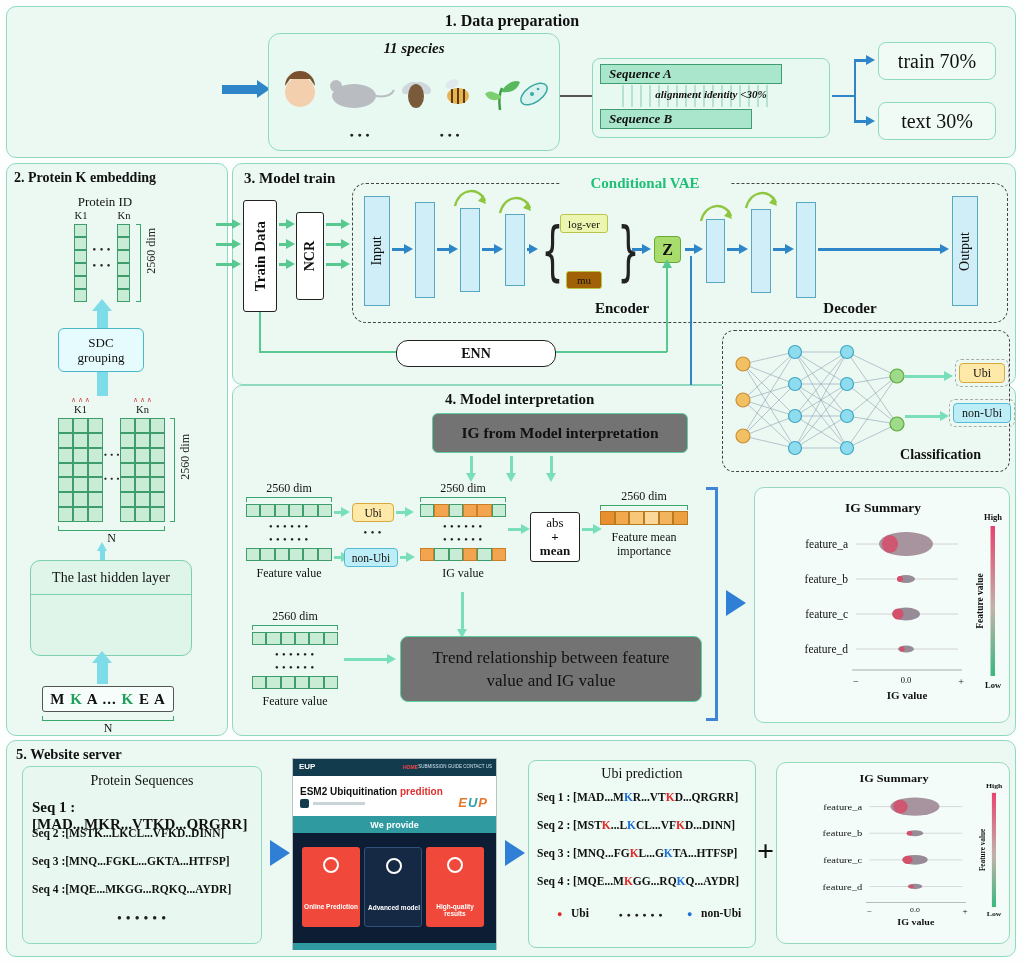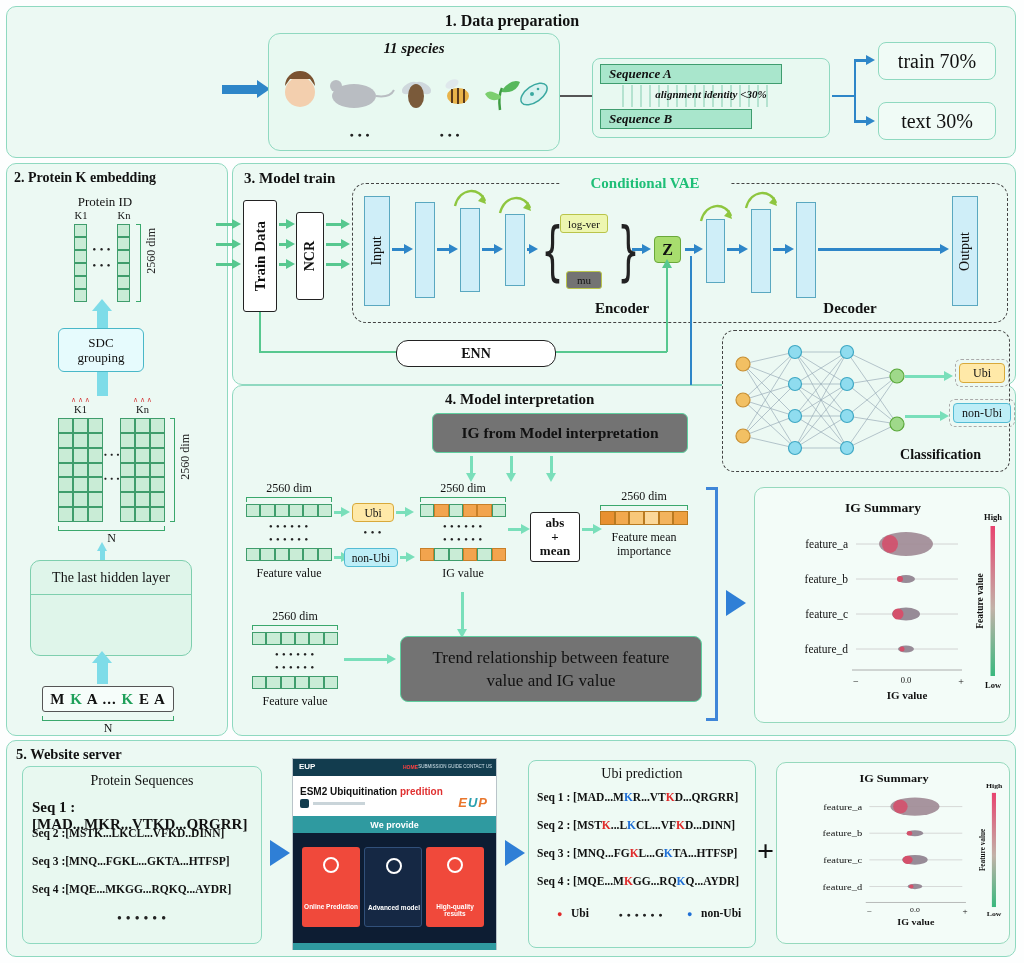--- a/index.html
+++ b/index.html
@@ -260,21 +260,21 @@
     </svg>
   <svg class="abs" width="40" height="24" viewBox="0 0 40 24" style="left:495px;top:191px">
       <path d="M5 22 C10 3 30 3 35 17" fill="none" stroke="#8ec63f" stroke-width="2.4"></path>
       <path d="M36 20 l-8 -3 l5.5 -6 z" fill="#8ec63f"></path>
     </svg>
 
   <div class="brace" style="left:532px;top:212px">{</div>
   <div class="abs center" style="left:560px;top:214px;width:48px;height:19px;background:#edf6b0;border:1px solid #b9c44a;border-radius:3px">
     <span style="font-size:11px">log-ver</span>
   </div>
-  <div class="abs center" style="left:566px;top:271px;width:36px;height:18px;background:#737373;border:1px solid #b9c44a;border-radius:3px">
+  <div class="abs center" style="left:566px;top:271px;width:36px;height:18px;background:#a16207;border:1px solid #b9c44a;border-radius:3px">
     <span style="font-size:11px">mu</span>
   </div>
   <div class="brace" style="left:608px;top:212px">}</div>
   <div class="ar-r c-blue" style="left:632px;top:248px;width:11px"></div>
   <div class="abs center" style="left:654px;top:236px;width:27px;height:27px;background:#a8dd6e;border:1.5px solid #6aa83a;border-radius:4px">
     <span style="font-weight:bold;font-size:16px">Z</span>
   </div>
   <div class="ar-r c-blue" style="left:685px;top:248px;width:10px"></div>
 
   <div class="abs bluelayer" style="left:706px;top:219px;width:19px;height:64px"></div>
@@ -435,21 +435,21 @@
       <div class="cell"></div>
       <div class="cell"></div>
       <div class="cell" style="background: rgb(242, 164, 78); border-color: rgb(200, 127, 40);"></div>
       <div class="cell"></div>
       <div class="cell" style="background: rgb(242, 164, 78); border-color: rgb(200, 127, 40);"></div>
     </div>
   <div class="abs" style="left:420px;top:566px;width:86px;text-align:center;font-size:12px">IG value</div>
 
   <div class="ar-r c-mint" style="left:508px;top:528px;width:14px"></div>
   <div class="abs center whitebox" style="left:530px;top:512px;width:50px;height:50px;flex-direction:column">
-    <span style="font-weight:bold;font-size:13px;line-height:14px">abs</span>
+    <span style="font-weight:normal;font-size:13px;line-height:14px">abs</span>
     <span style="font-weight:bold;font-size:13px;line-height:14px">+</span>
     <span style="font-weight:bold;font-size:13px;line-height:14px">mean</span>
   </div>
   <div class="ar-r c-mint" style="left:582px;top:528px;width:12px"></div>
 
   <div class="abs" style="left:600px;top:489px;width:88px;text-align:center;font-size:12px">2560 dim</div>
   <div class="obrace" style="left:600px;top:505px;width:88px"></div>
   <div class="vec h6" style="left:600px;top:511px;width:88px;height:14px">
       <div class="cell" style="background: rgb(232, 144, 48); border-color: rgb(185, 122, 32);"></div>
       <div class="cell" style="background: rgb(242, 169, 78); border-color: rgb(185, 122, 32);"></div>

